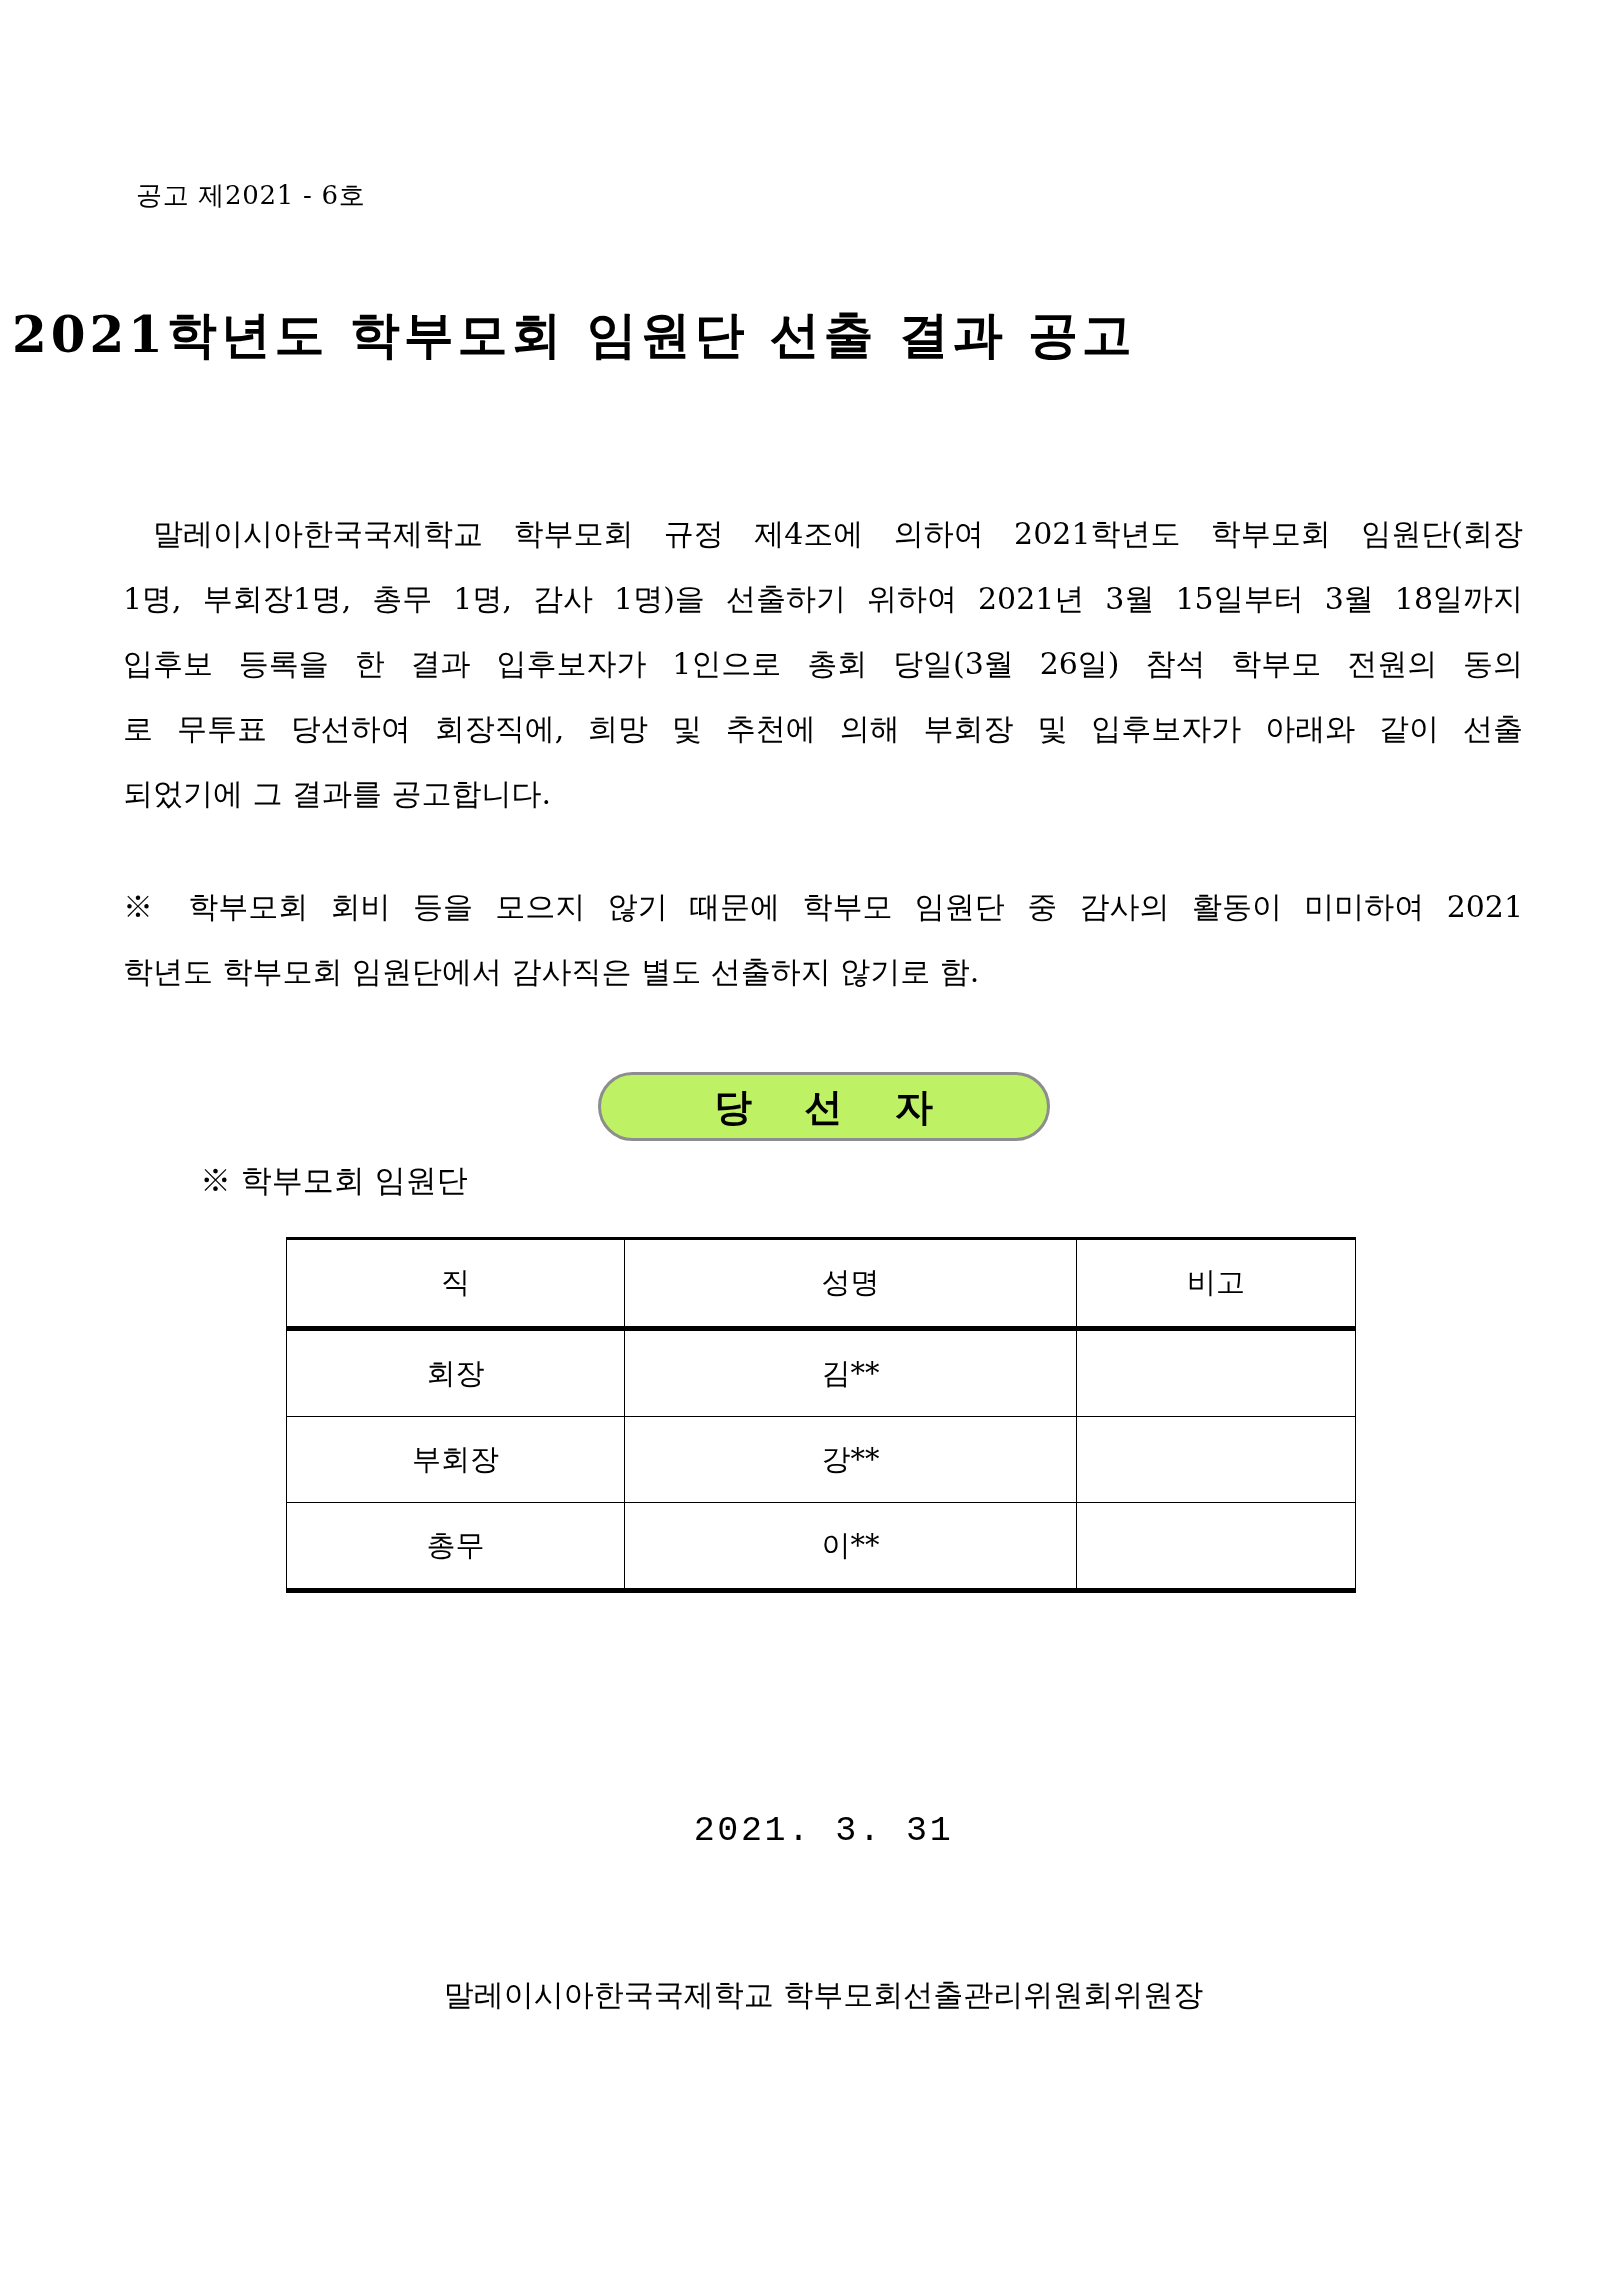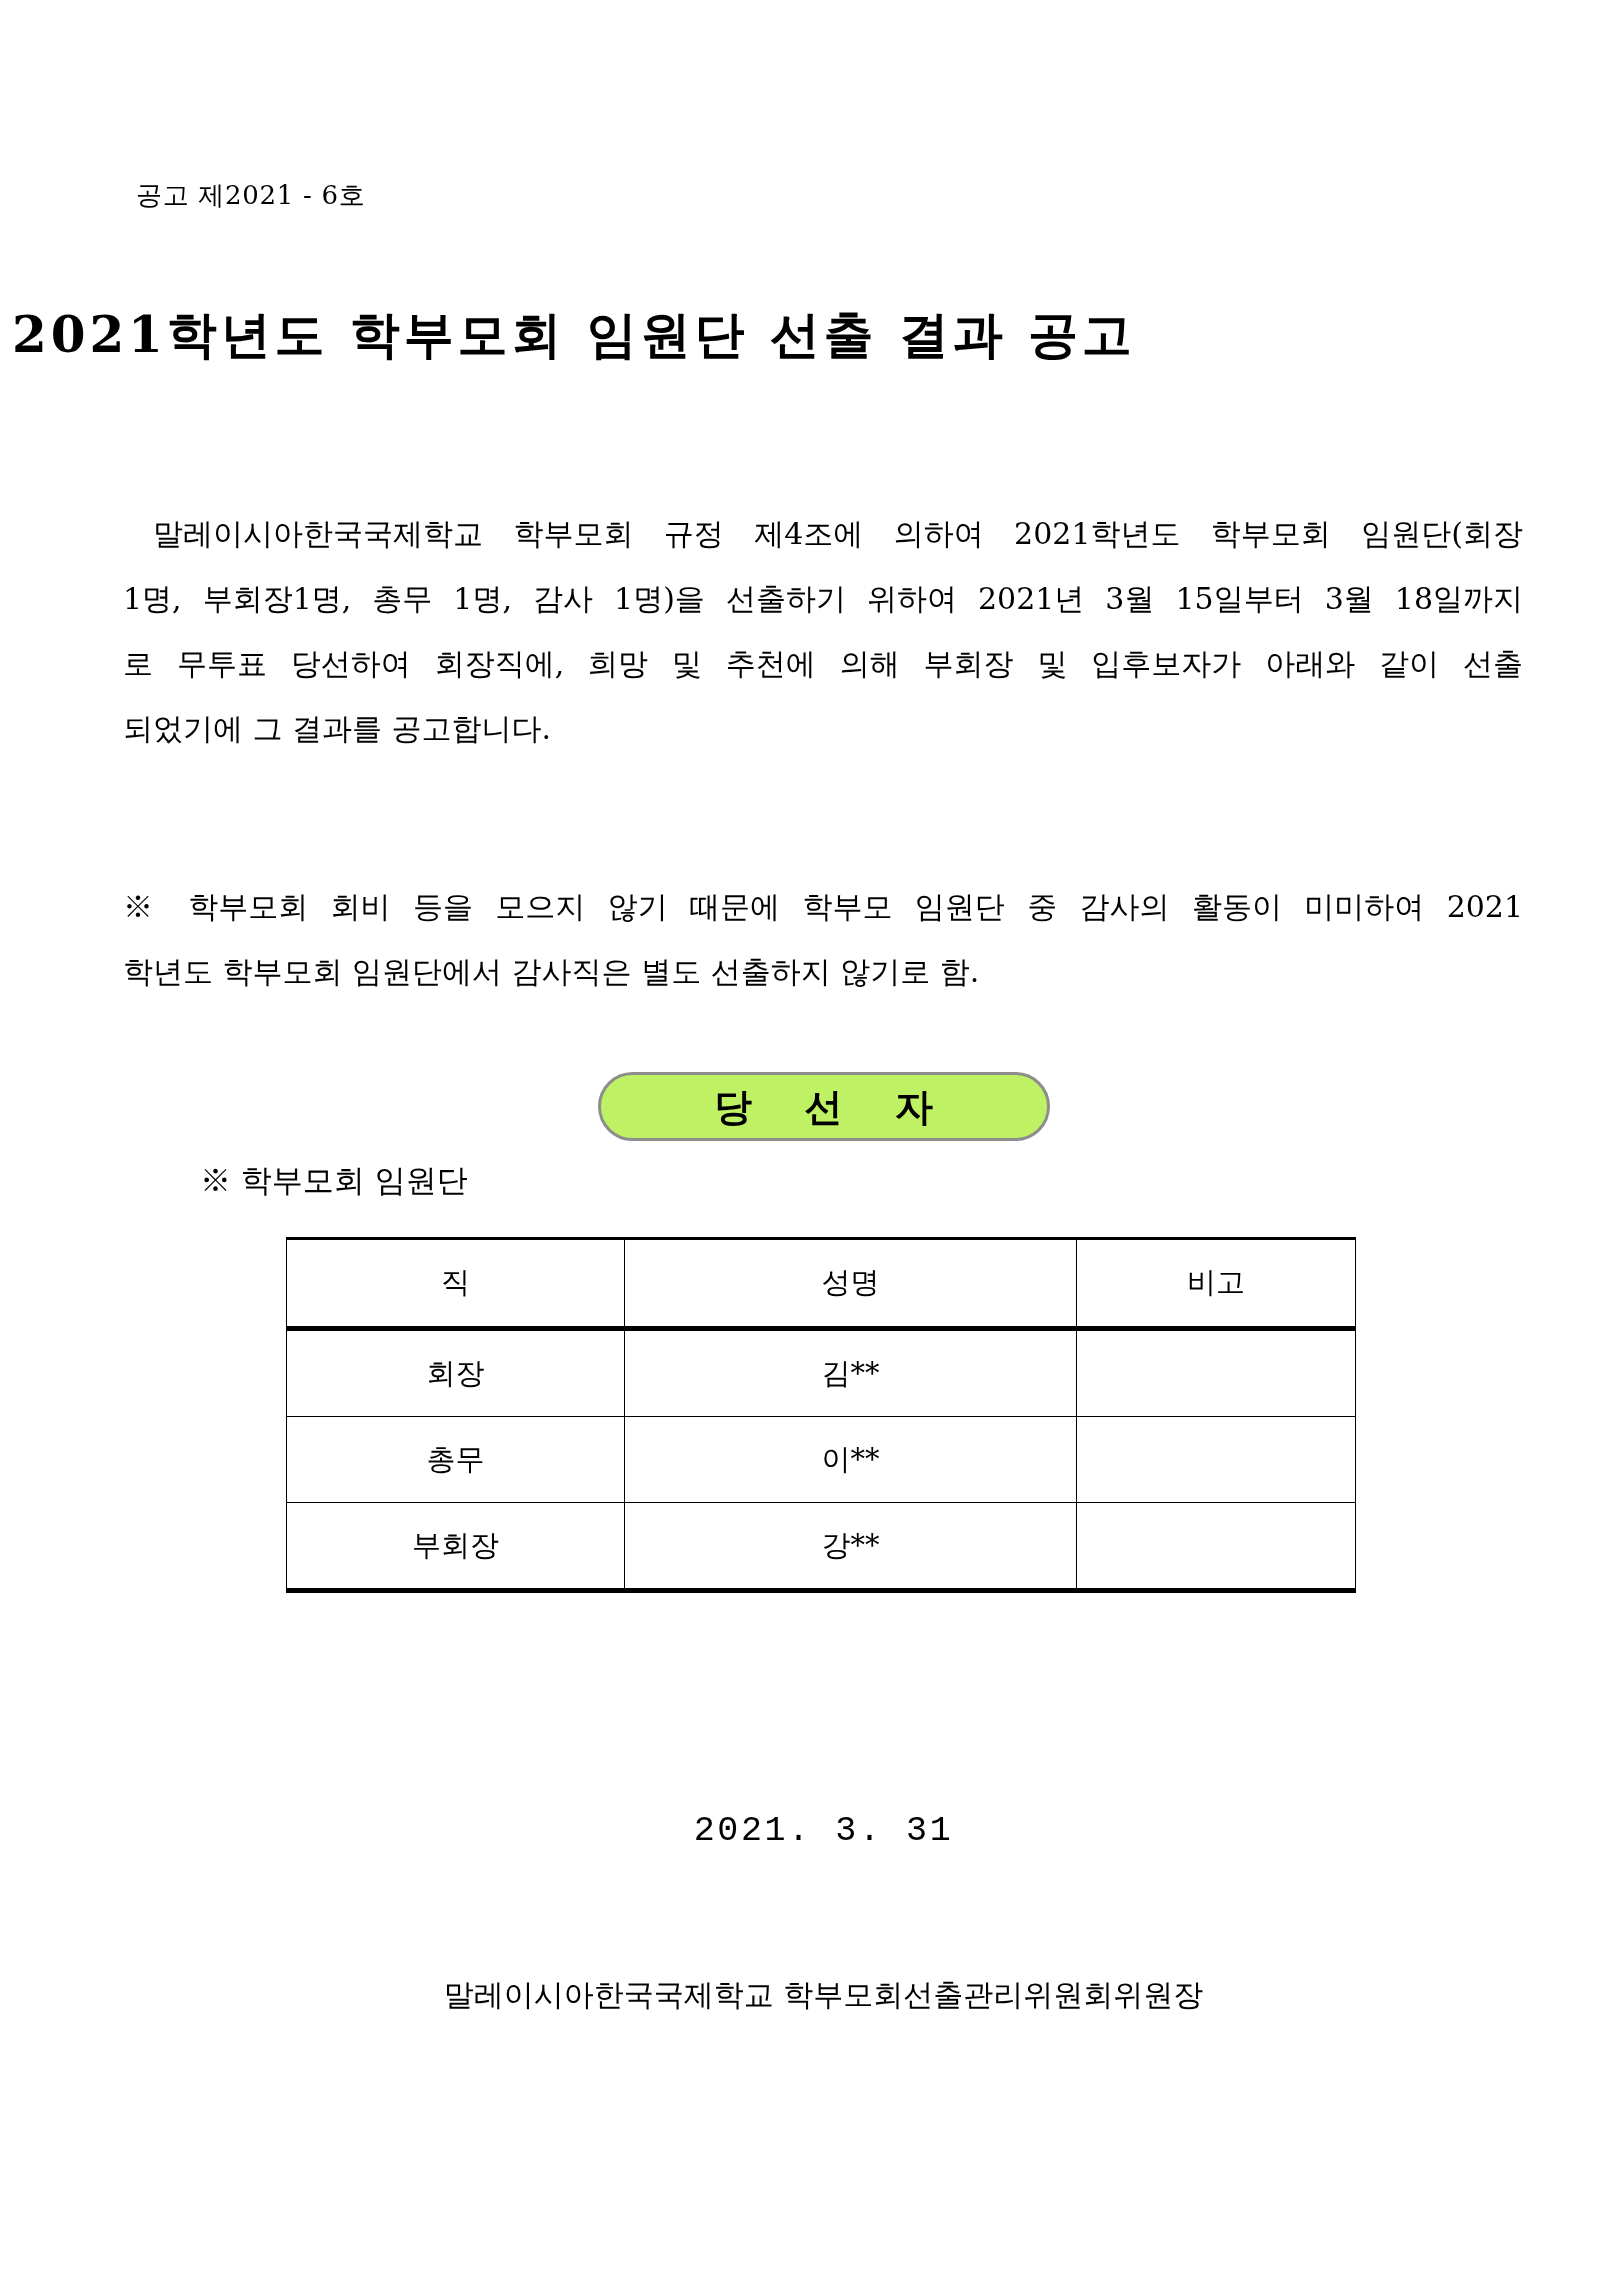--- a/index.html
+++ b/index.html
@@ -197,20 +197,21 @@
 
 <div class="page">
 
   <div class="doc-number">공고 제2021 - 6호</div>
 
   <h1 class="doc-title">2021학년도 학부모회 임원단 선출 결과 공고</h1>
 
   <div class="body-block">
     <div class="body-line indent">말레이시아한국국제학교 학부모회 규정 제4조에 의하여 2021학년도 학부모회 임원단(회장</div>
     <div class="body-line">1명, 부회장1명, 총무 1명, 감사 1명)을 선출하기 위하여 2021년 3월 15일부터 3월 18일까지</div>
+    <div class="body-line">입후보 등록을 한 결과 입후보자가 1인으로 총회 당일(3월 26일) 참석 학부모 전원의 동의</div>
     <div class="body-line">로 무투표 당선하여 회장직에, 희망 및 추천에 의해 부회장 및 입후보자가 아래와 같이 선출</div>
     <div class="body-line last">되었기에 그 결과를 공고합니다.</div>
   </div>
 
   <div class="note-block">
     <div class="note-line">※ 학부모회 회비 등을 모으지 않기 때문에 학부모 임원단 중 감사의 활동이 미미하여 2021</div>
     <div class="note-line last">학년도 학부모회 임원단에서 감사직은 별도 선출하지 않기로 함.</div>
   </div>
 
   <div class="badge-wrap">
@@ -233,29 +234,29 @@
           <th>비고</th>
         </tr>
       </thead>
       <tbody>
         <tr>
           <td>회장</td>
           <td>김**</td>
           <td></td>
         </tr>
         <tr>
+          <td>부회장</td>
+          <td>강**</td>
+          <td></td>
+        </tr>
+        <tr>
           <td>총무</td>
           <td>이**</td>
           <td></td>
         </tr>
-        <tr>
-          <td>부회장</td>
-          <td>강**</td>
-          <td></td>
-        </tr>
       </tbody>
     </table>
   </div>
 
   <div class="doc-date">2021.  3.  31</div>
 
   <div class="doc-signature">말레이시아한국국제학교 학부모회선출관리위원회위원장</div>
 
 </div>
 

